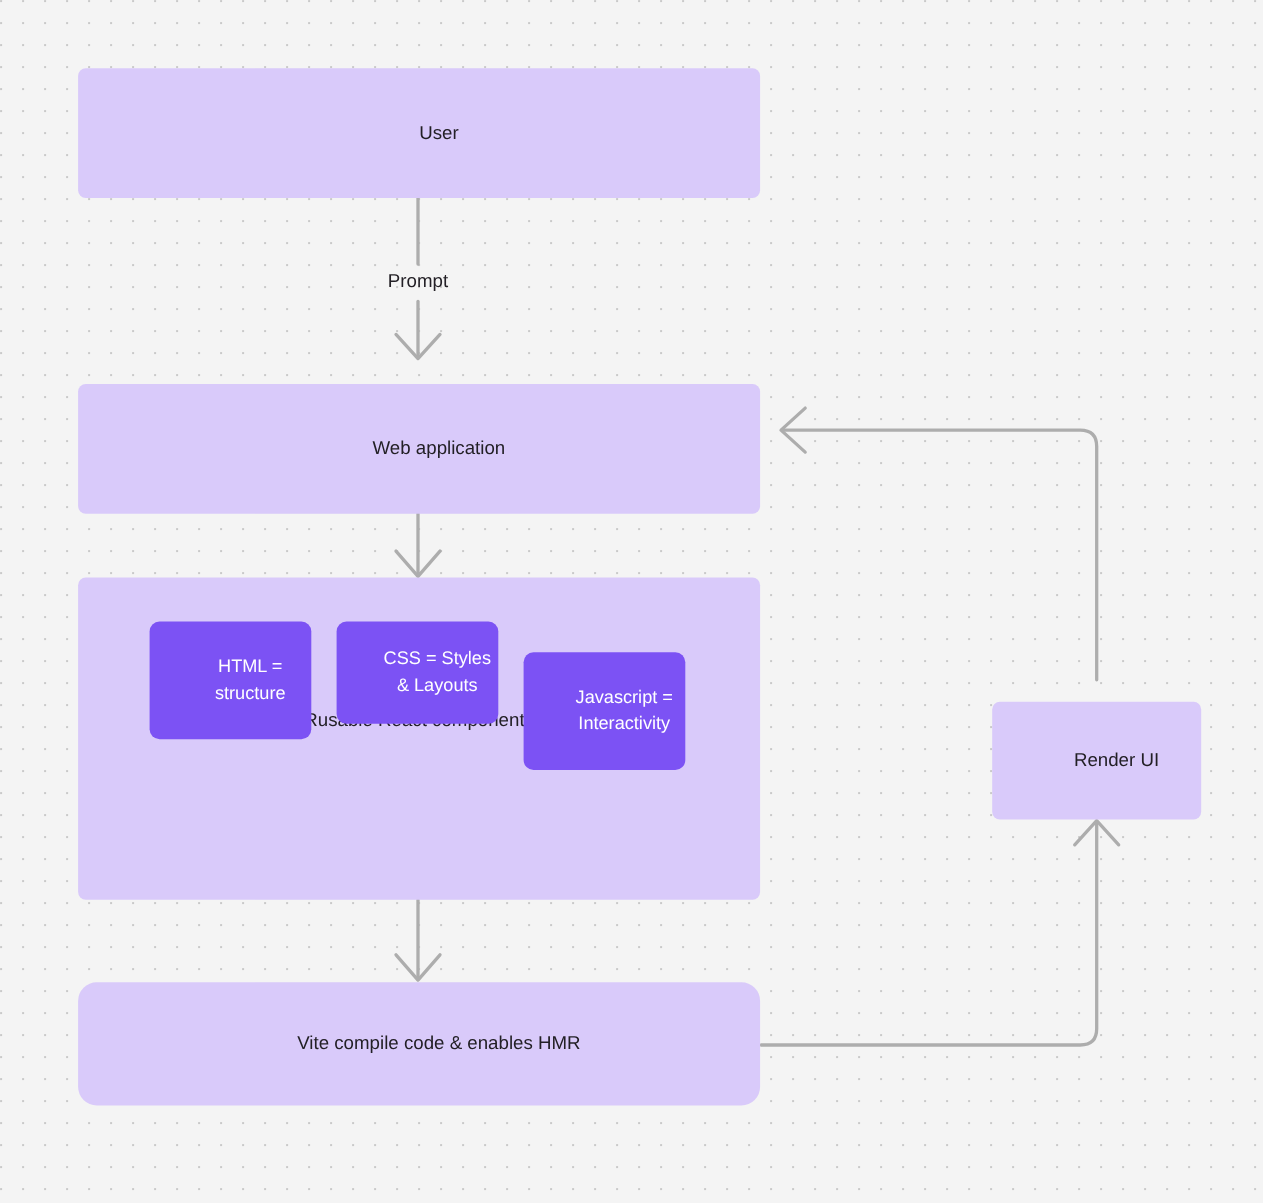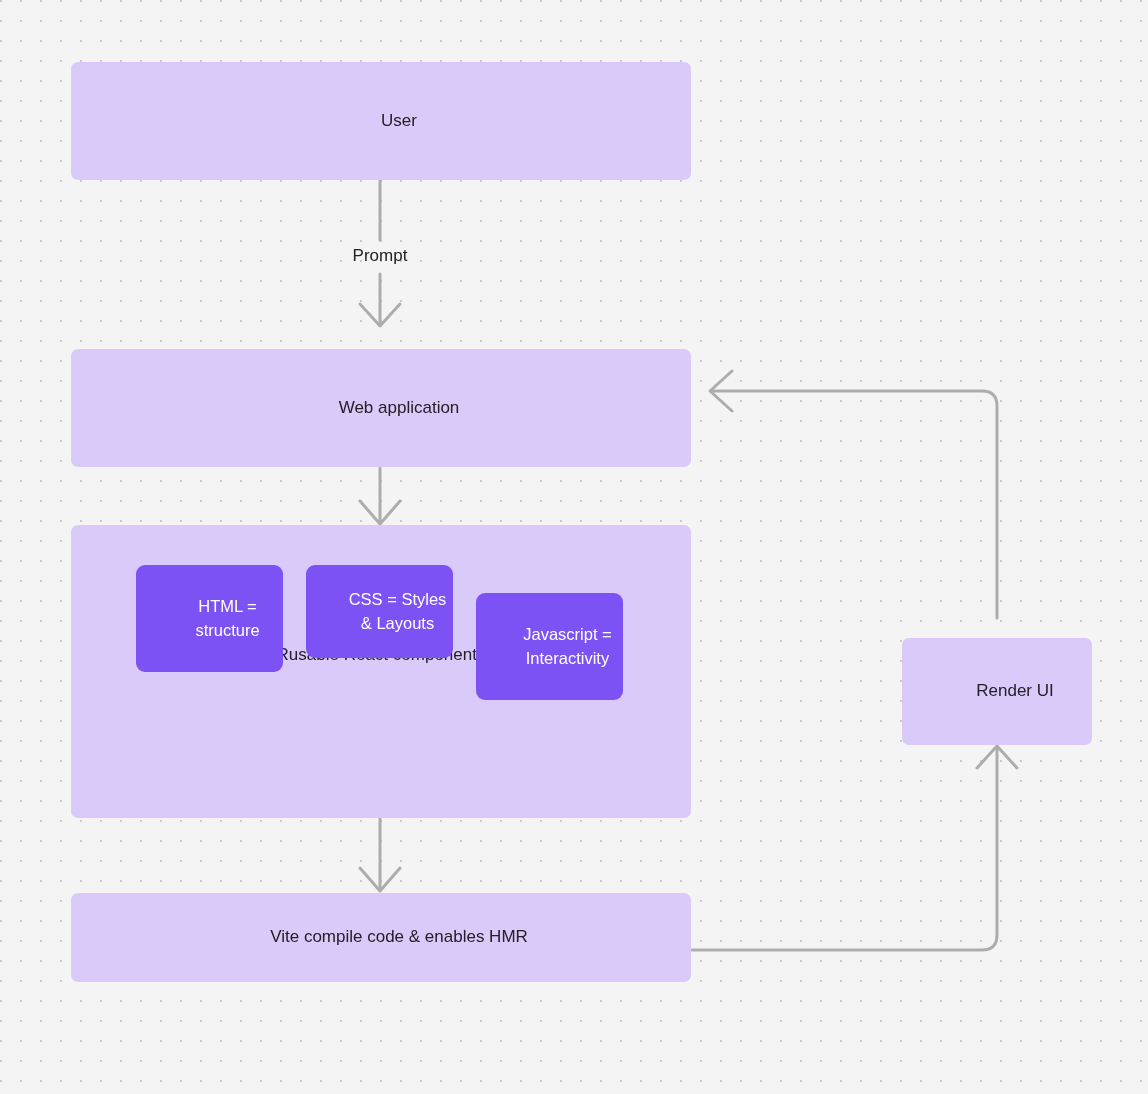--- a/index.html
+++ b/index.html
@@ -133,21 +133,21 @@
   <div class="node node-dark" style="left:306px; top:565px; width:147px; height:93px; flex-direction:column;">
     <span>CSS = Styles</span>
     <span>&amp; Layouts</span>
   </div>
 
   <div class="node node-dark" style="left:476px; top:593px; width:147px; height:107px; flex-direction:column;">
     <span>Javascript =</span>
     <span>Interactivity</span>
   </div>
 
-  <div class="node node-light" style="left:71px; top:893px; width:620px; height:89px;">
+  <div class="node node-light" style="left:71px; top:893px; width:620px; height:112px;border-radius:17px;">
     <span>Vite compile code &amp; enables HMR</span>
   </div>
 
   <div class="node node-light" style="left:902px; top:618px; width:190px; height:107px;margin-top:20px;">
     <span>Render UI</span>
   </div>
 
 </div>
 
 </body></html>

